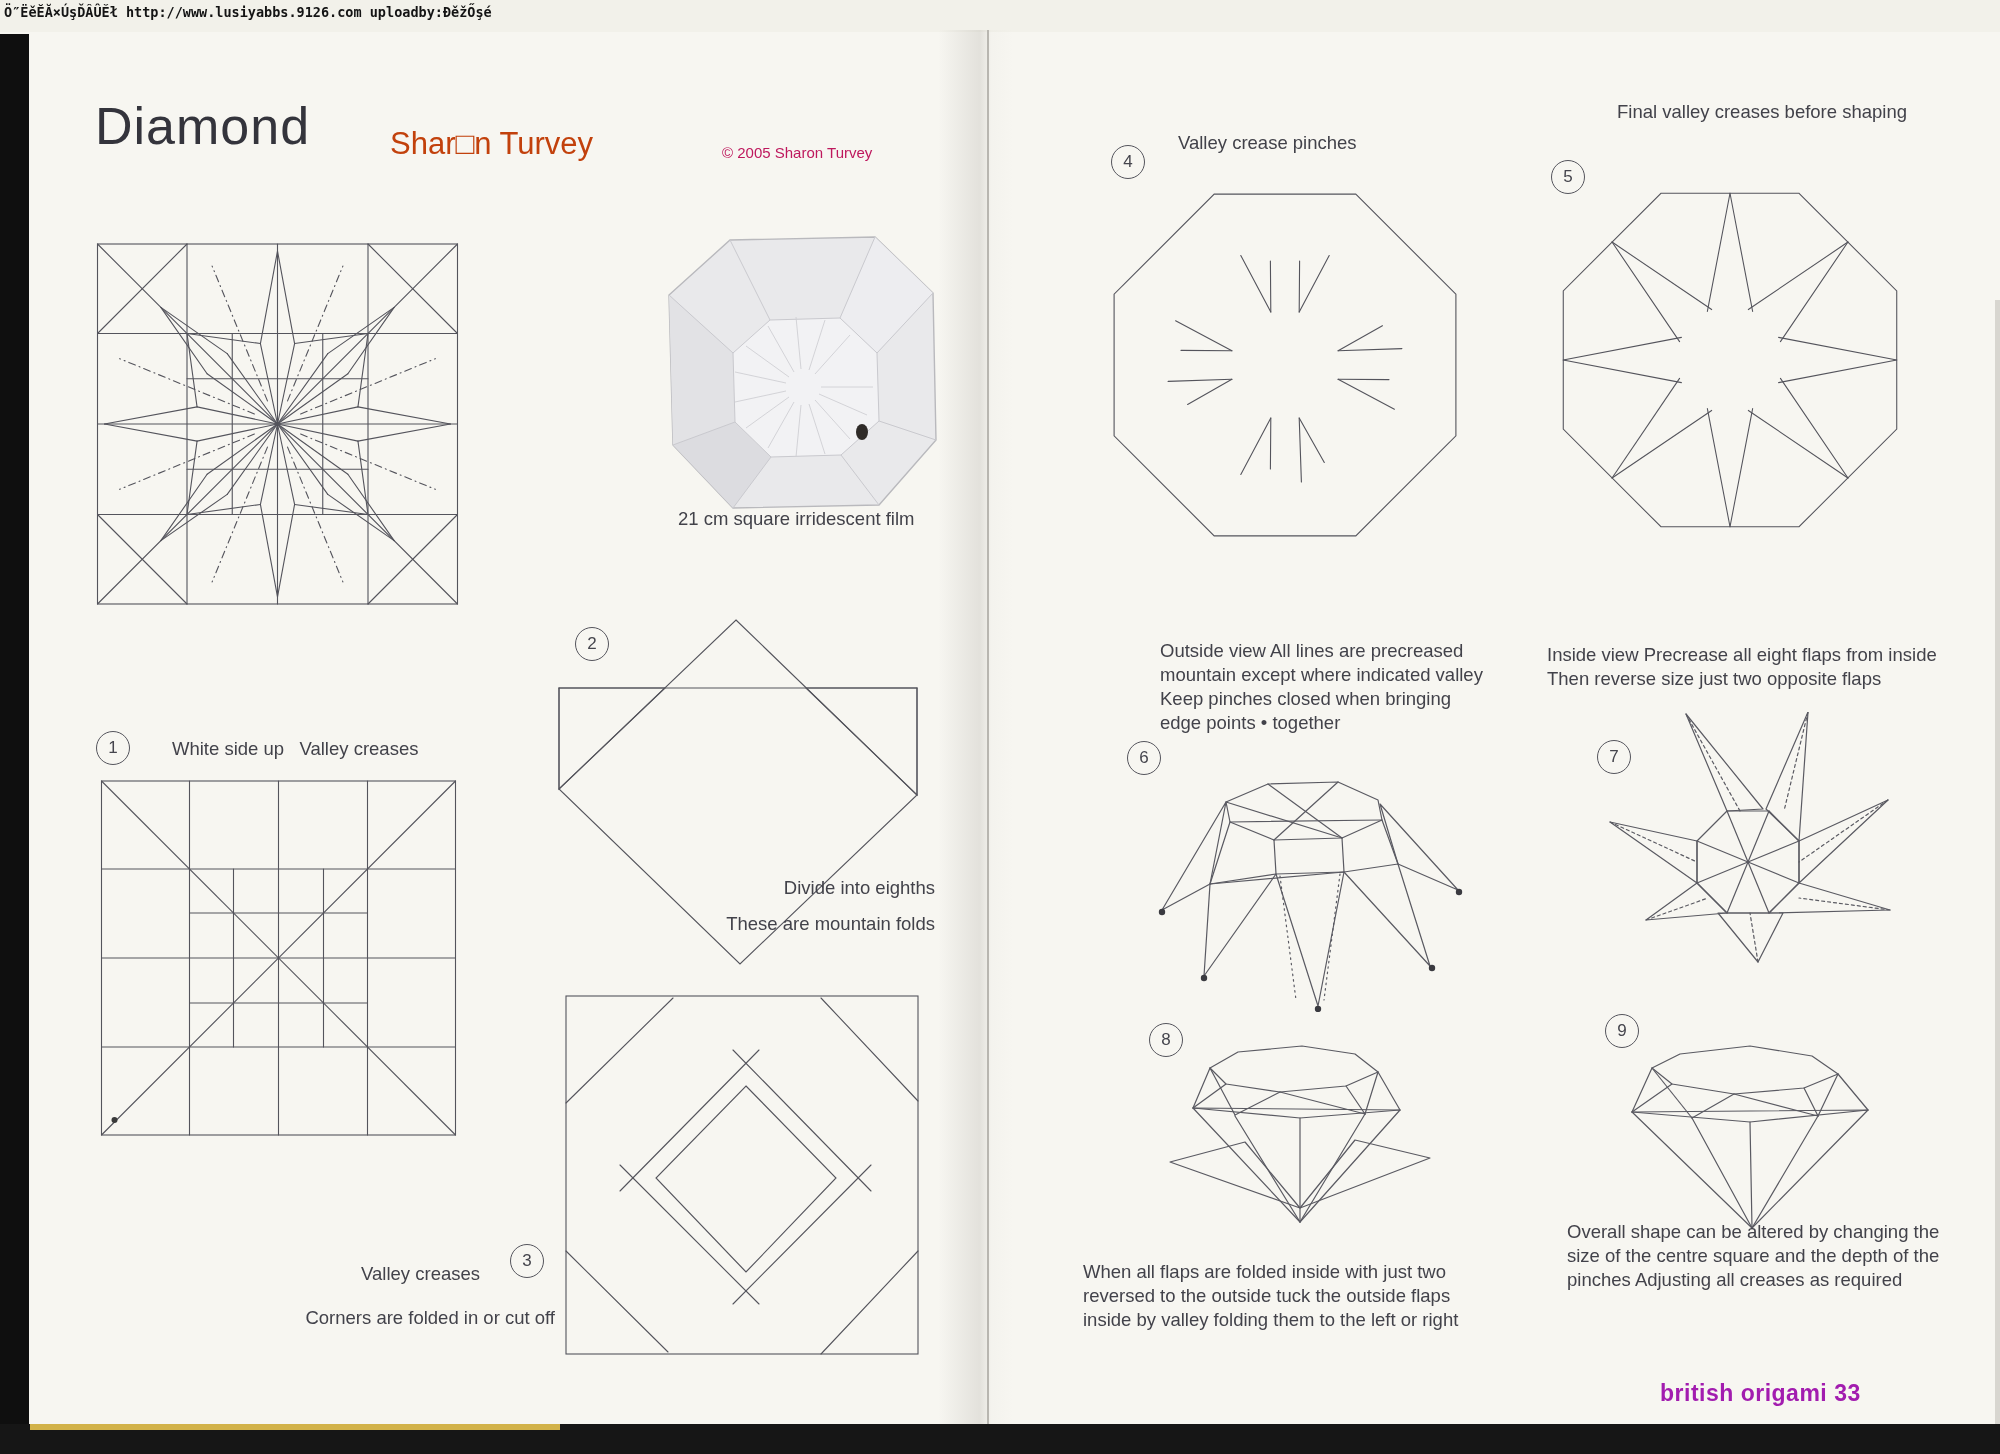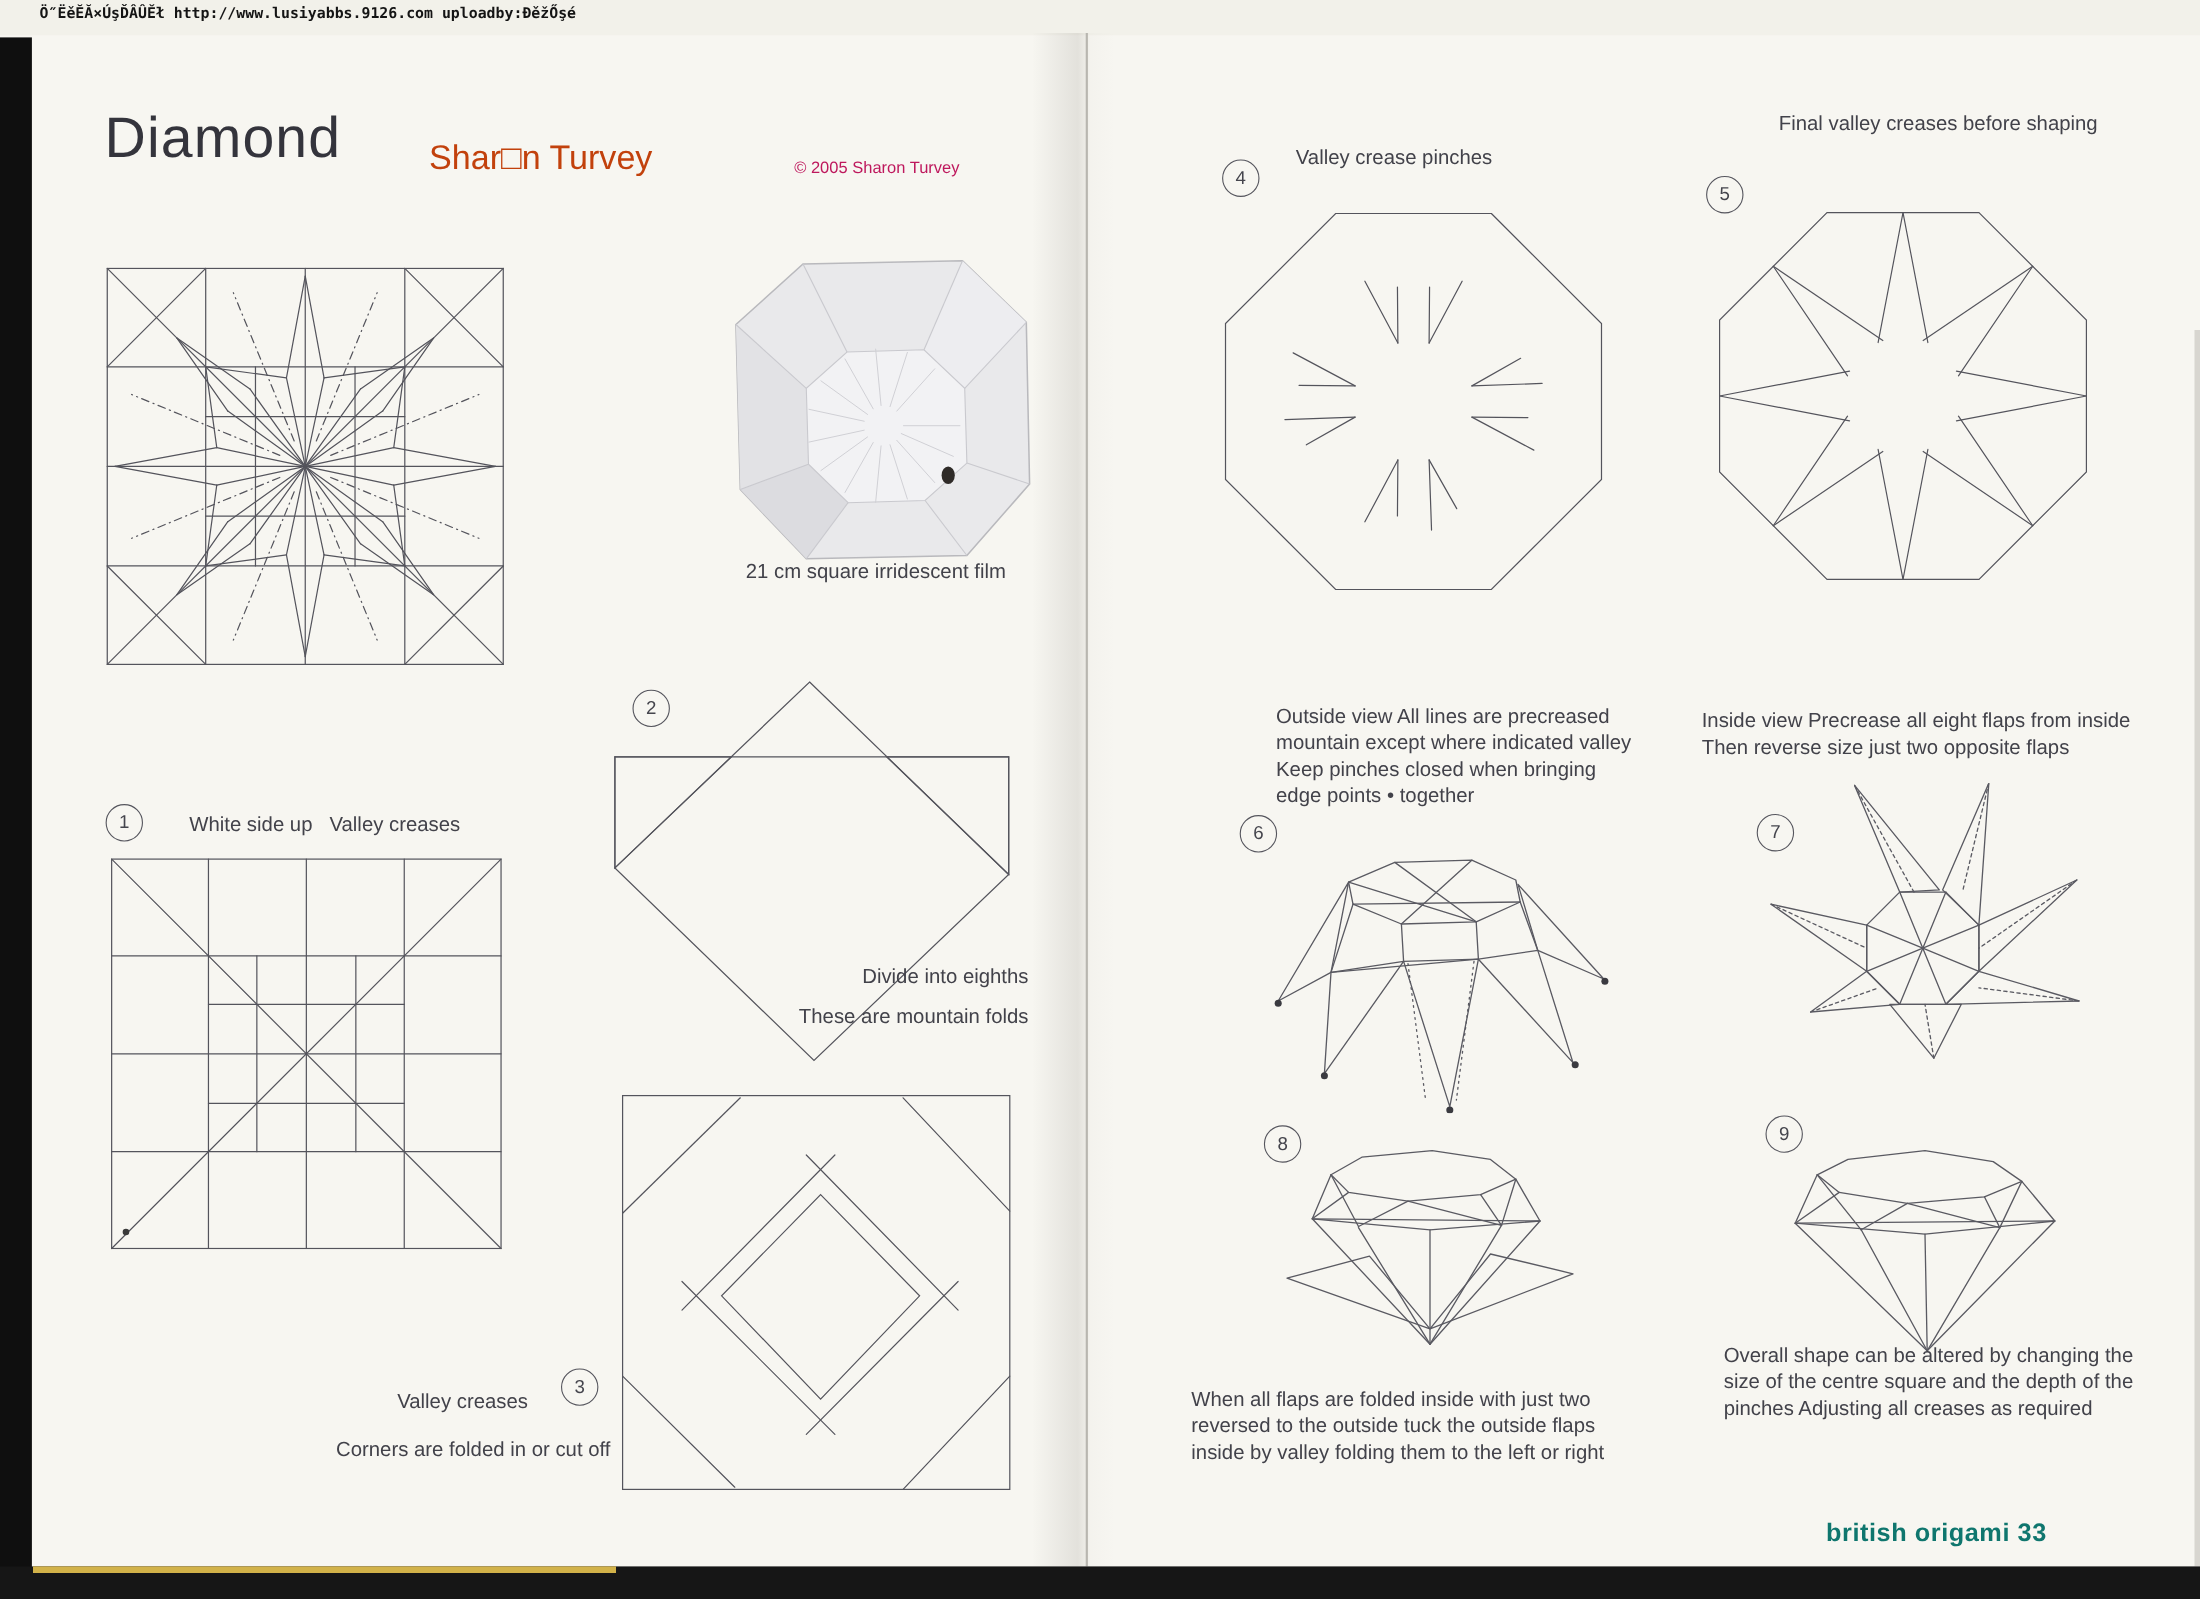--- a/index.html
+++ b/index.html
@@ -1,38 +1,38 @@
 <!DOCTYPE html>
 <html><head>
 <meta charset="utf-8">
 <style>
   html,body{margin:0;padding:0;background:#ddd;}
   .page{position:relative;width:2000px;height:1454px;background:#f7f6f1;overflow:hidden;
         font-family:"Liberation Sans",sans-serif;color:#3c3c44;}
   .abs{position:absolute;}
   .scanbar{left:0;top:0;width:2000px;height:32px;background:#f2f1ea;}
   .wm{left:4px;top:4px;font-family:"DejaVu Sans Mono",monospace;font-weight:bold;
-      font-size:13.5px;color:#141414;letter-spacing:0;margin-left:32px;}
+      font-size:13.5px;color:#141414;letter-spacing:0;}
   .leftstrip{left:0;top:34px;width:29px;height:1420px;background:#0f0f0f;}
   .bottomband{left:0;top:1424px;width:2000px;height:30px;background:#161616;}
   .ystripe{left:30px;top:1424px;width:530px;height:6px;background:#d2b249;}
   .gutter{left:938px;top:30px;width:76px;height:1394px;
           background:linear-gradient(to right,rgba(90,85,75,0) 0%,rgba(90,85,75,0.13) 55%,rgba(90,85,75,0.02) 70%,rgba(90,85,75,0) 100%);}
   .gutterline{left:987px;top:30px;width:2px;height:1394px;background:#b8b6b0;}
   .redge{left:1995px;top:300px;width:5px;height:1124px;background:#d8d6d0;}
   .title{font-size:52px;letter-spacing:1px;color:#34343c;}
   .author{font-size:31px;color:#c2410c;}
   .copy{font-size:15px;color:#be185d;}
   .cap{font-size:18.5px;color:#42424a;line-height:24px;}
   .pre{white-space:pre;}
   .rt{text-align:right;}
   .circ{width:34px;height:34px;border:1.6px solid #55555d;border-radius:50%;
         display:flex;align-items:center;justify-content:center;
         font-size:17px;color:#45454d;background:transparent;box-sizing:border-box;}
-  .footer{font-size:23px;font-weight:bold;color:#0f766e;letter-spacing:0.5px;}
+  .footer{font-size:23px;font-weight:bold;color:#a21caf;letter-spacing:0.5px;}
   svg.diag line,svg.diag polyline,svg.diag rect,svg.diag polygon,svg.diag path{
         stroke:#54545c;stroke-width:1.1;fill:none;stroke-linecap:round;}
   svg.art line,svg.art polyline,svg.art polygon,svg.art path{
         stroke:#5a5a62;stroke-width:1.2;fill:none;stroke-linejoin:round;stroke-linecap:round;}
 </style>
 </head>
 <body>
 
 <div class="page">
 

